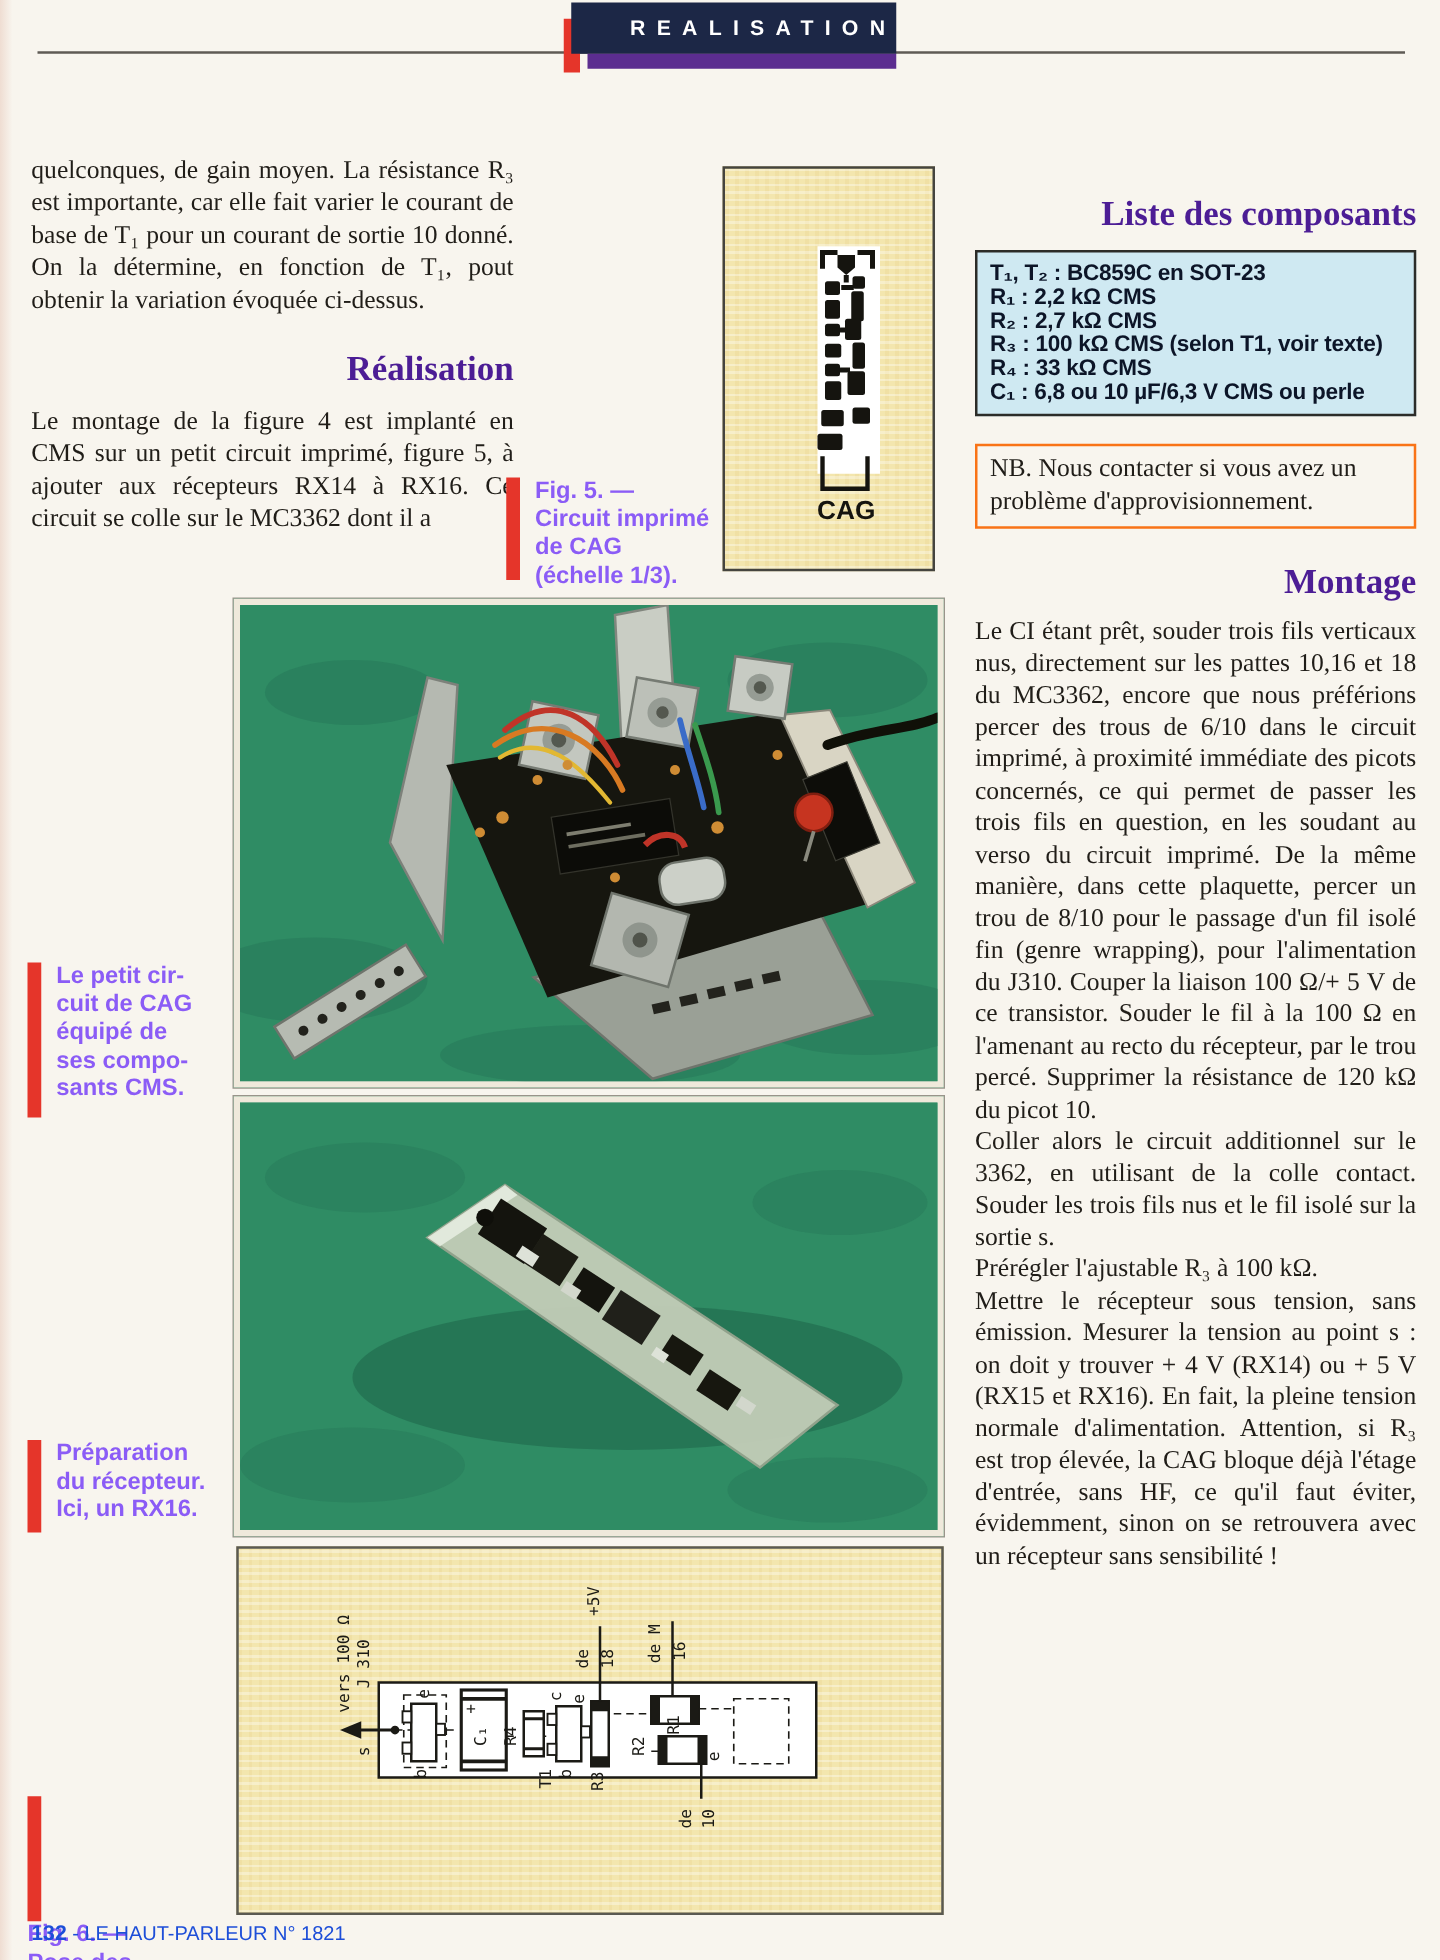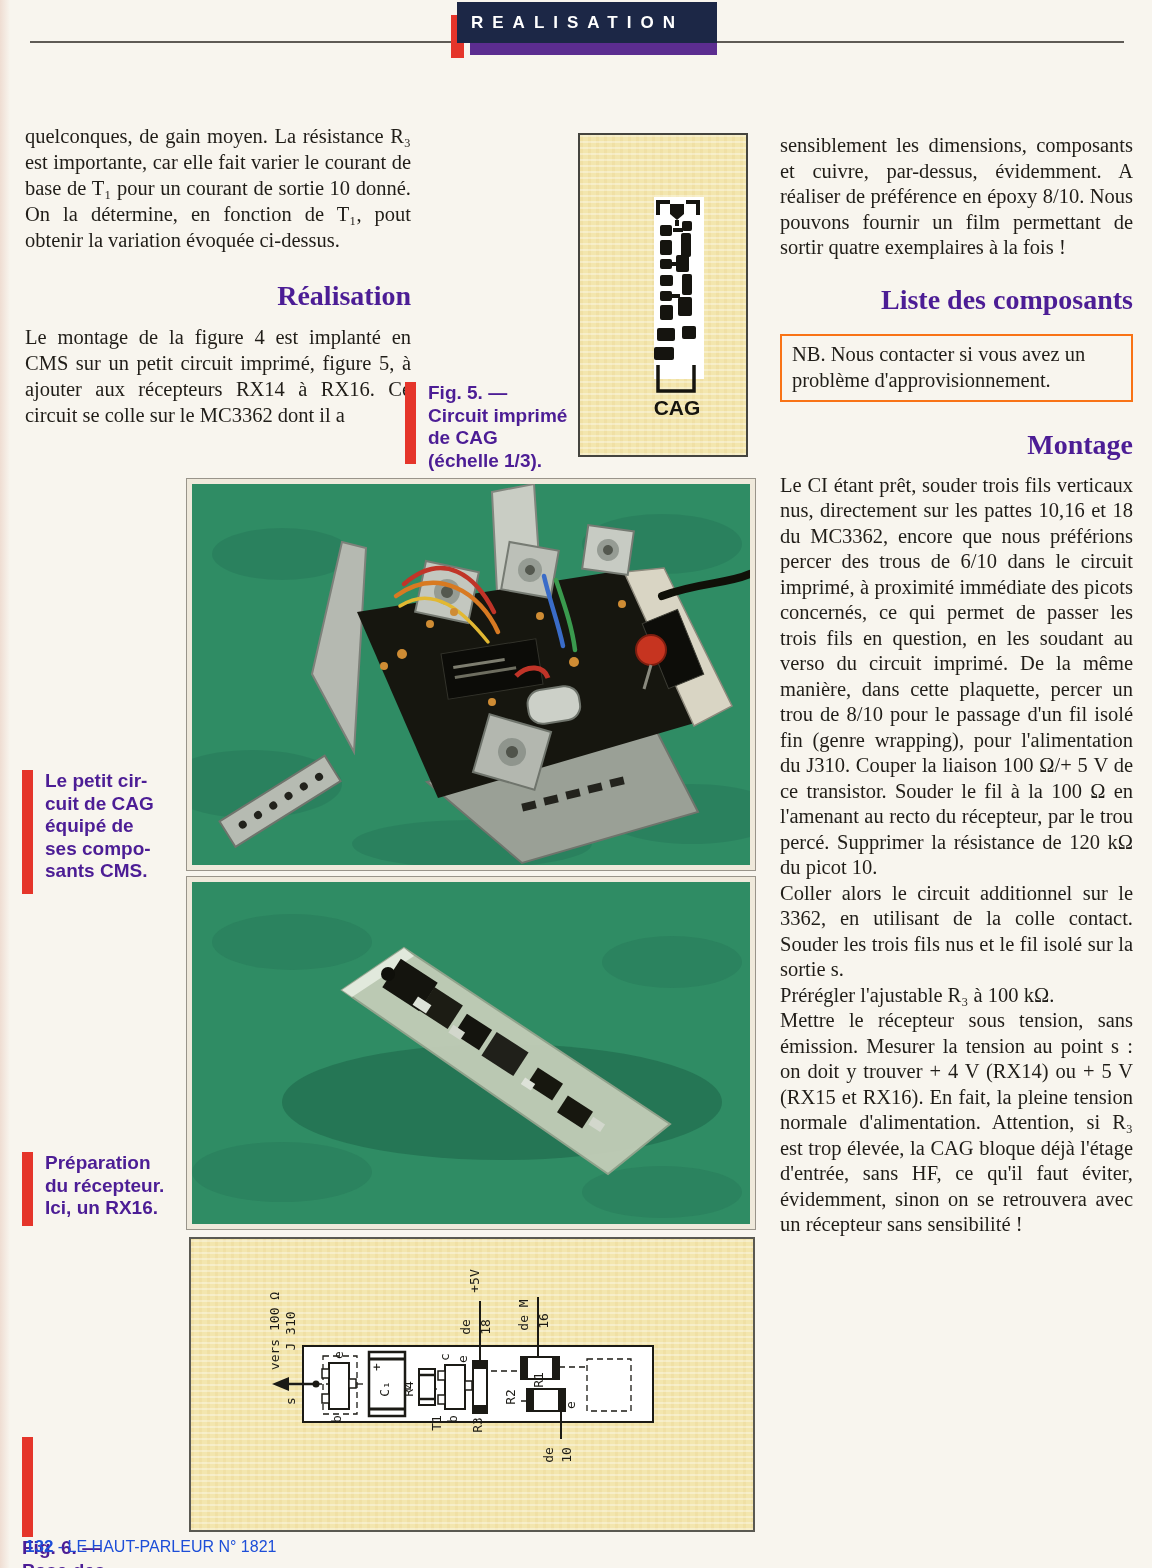--- a/index.html
+++ b/index.html
@@ -4,21 +4,21 @@
 <style>
   html,body{margin:0;padding:0;background:#e8e4da;}
   .page{position:relative;width:1152px;height:1568px;background:#f8f5ee;overflow:hidden;
         font-family:"Liberation Serif","DejaVu Serif",serif;color:#201d18;}
   .page::before{content:"";position:absolute;left:0;top:0;width:10px;height:100%;
         background:linear-gradient(90deg,#efddd2,rgba(239,221,210,0));pointer-events:none;}
 
   
   .rule{position:absolute;left:30px;right:28px;top:41px;height:2px;background:#5f5b55;}
   .banner{position:absolute;left:457px;top:2px;width:260px;height:41px;background:#1c2746;
-          display:flex;align-items:center;justify-content:flex-start;}
+          display:flex;align-items:center;justify-content:flex-end;}
   .banner span{color:#fff;font-family:"Liberation Sans","DejaVu Sans",sans-serif;font-weight:bold;
           font-size:17px;letter-spacing:9px;padding-left:14px;}
   .banner-red{position:absolute;left:451px;top:15px;width:13px;height:43px;background:#e5352a;}
   .banner-purple{position:absolute;left:470px;top:43px;width:247px;height:12px;background:#5c2d90;}
 
   
   .col{position:absolute;text-align:justify;font-size:20.5px;line-height:26px;}
   .col p{margin:0 0 0 0;}
   .col-left{left:25px;top:123px;width:386px;}
   .col-right{left:780px;top:133px;width:353px;line-height:25.5px;}
@@ -28,21 +28,21 @@
 
   .comp-box{margin-top:12px;border:2px solid #2c2c28;background:#cfe9f2;padding:7px 10px 8px 10px;
             font-family:"Liberation Sans","DejaVu Sans",sans-serif;font-weight:bold;font-size:18px;
             line-height:19px;color:#0c1528;letter-spacing:-0.2px;text-align:left;}
   .nb-box{margin-top:22px;border:2px solid #f97316;padding:5px 10px 7px 10px;font-size:20.5px;
           line-height:26px;text-align:left;}
   .montage p{margin:0;}
 
   
   .sidecap{position:absolute;display:flex;font-family:"Liberation Sans","DejaVu Sans",sans-serif;
-           font-weight:bold;font-size:19px;line-height:22.5px;color:#4c1d95;}
+           font-weight:bold;font-size:19px;line-height:22.5px;color:#8b5cf6;}
   .sidecap .redbar{width:11px;background:#e5352a;margin-right:12px;flex:none;}
 
   
   .yellow{background:#f3e6ae;
     background-image:repeating-linear-gradient(0deg,rgba(255,255,255,.35) 0 2px,rgba(255,255,255,0) 2px 6px),
                      repeating-linear-gradient(90deg,rgba(226,196,120,.18) 0 3px,rgba(226,196,120,0) 3px 8px);}
   .fig5-box{position:absolute;left:578px;top:133px;width:166px;height:320px;border:2px solid #45443e;}
   .fig6-box{position:absolute;left:189px;top:1237px;width:562px;height:291px;border:2px solid #5a5951;}
 
   .photo{position:absolute;border:5px solid #efe9db;box-shadow:0 0 0 1px #99948a;background:#2f8c64;}
@@ -107,22 +107,29 @@
         <rect x="77" y="193" width="18" height="13" rx="2"></rect>
         <rect x="102" y="191" width="14" height="13" rx="2"></rect>
         <rect x="74" y="212" width="20" height="13" rx="2"></rect>
       </g>
       <path d="M78,230 L78,256 L114,256 L114,230" stroke="#15140f" stroke-width="3.5" fill="none"></path>
       <text x="97" y="280" text-anchor="middle" font-family="Liberation Sans, DejaVu Sans, sans-serif" font-weight="bold" font-size="21" fill="#15140f">CAG</text>
     </svg>
   </div>
 
   <div class="col col-right">
-    <p>sensiblement les dimensions, composants et cuivre, par-dessus, évidemment. A réaliser de préférence en époxy 8/10. Nous pouvons fournir un film permettant de sortir quatre exemplaires à la fois !</p>
     <div class="red-heading pad48" style="margin-top:26px;">Liste des composants</div>
+    <div class="comp-box">
+      <div>T₁, T₂ : BC859C en SOT-23</div>
+      <div>R₁ : 2,2 kΩ CMS</div>
+      <div>R₂ : 2,7 kΩ CMS</div>
+      <div>R₃ : 100 kΩ CMS (selon T1, voir texte)</div>
+      <div>R₄ : 33 kΩ CMS</div>
+      <div>C₁ : 6,8 ou 10 µF/6,3 V CMS ou perle</div>
+    </div>
     <div class="nb-box">NB. Nous contacter si vous avez un problème d'approvisionnement.</div>
     <div class="red-heading pad55">Montage</div>
     <div class="montage">
       <p>Le CI étant prêt, souder trois fils verticaux nus, directement sur les pattes 10,16 et 18 du MC3362, encore que nous préférions percer des trous de 6/10 dans le circuit imprimé, à proximité immédiate des picots concernés, ce qui permet de passer les trois fils en question, en les soudant au verso du circuit imprimé. De la même manière, dans cette plaquette, percer un trou de 8/10 pour le passage d'un fil isolé fin (genre wrapping), pour l'alimentation du J310. Couper la liaison 100 Ω/+ 5 V de ce transistor. Souder le fil à la 100 Ω en l'amenant au recto du récepteur, par le trou percé. Supprimer la résistance de 120 kΩ du picot 10.</p>
       <p>Coller alors le circuit additionnel sur le 3362, en utilisant de la colle contact. Souder les trois fils nus et le fil isolé sur la sortie s.</p>
       <p>Prérégler l'ajustable R₃ à 100 kΩ.</p>
       <p>Mettre le récepteur sous tension, sans émission. Mesurer la tension au point s : on doit y trouver + 4 V (RX14) ou + 5 V (RX15 et RX16). En fait, la pleine tension normale d'alimentation. Attention, si R₃ est trop élevée, la CAG bloque déjà l'étage d'entrée, sans HF, ce qu'il faut éviter, évidemment, sinon on se retrouvera avec un récepteur sans sensibilité !</p>
     </div>
   </div>
 

